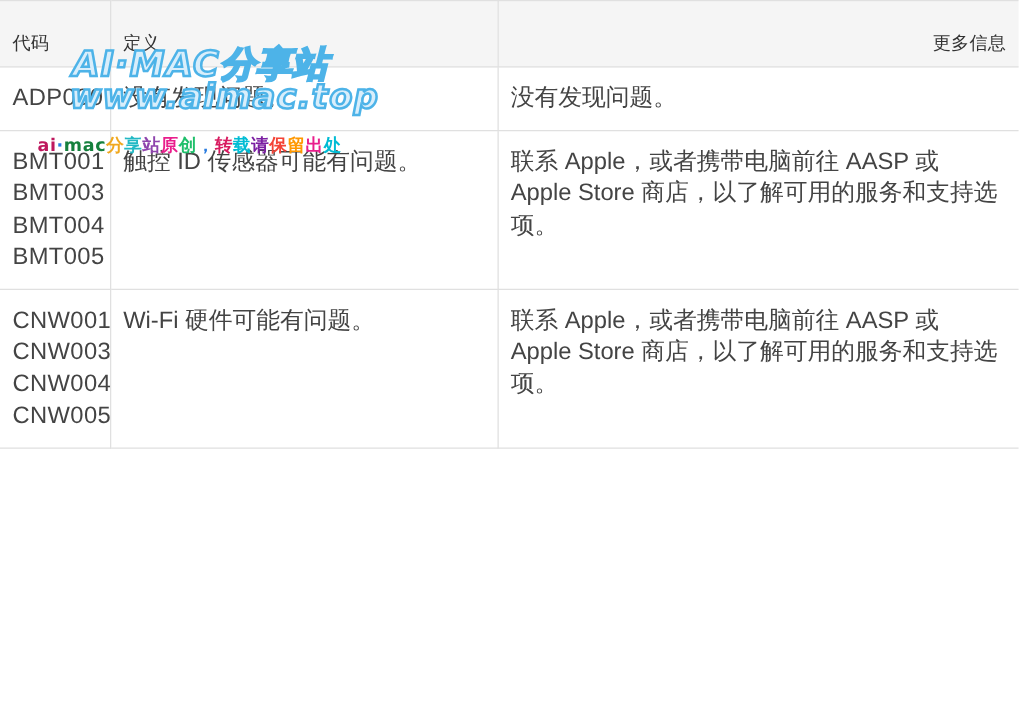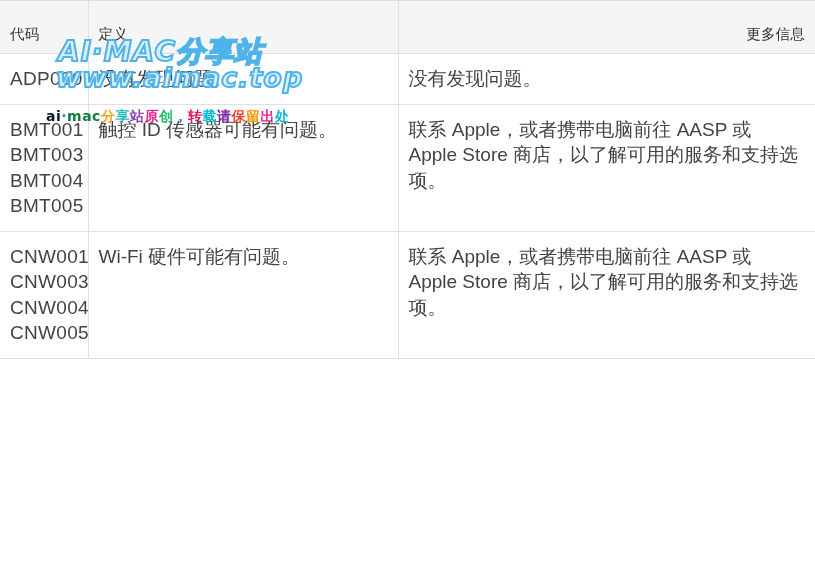--- a/index.html
+++ b/index.html
@@ -103,21 +103,21 @@
     position: absolute;
     left: 30px;
     top: 108px;
     font-family: "DejaVu Sans", sans-serif;
     font-weight: bold;
     font-size: 14px;
     white-space: nowrap;
     letter-spacing: 0.5px;
   }
   .wm-colorful span { padding: 0; }
-  .wm-c1 { color: #0f172a; margin-left: 16px; }
+  .wm-c1 { color: #be185d; }
   .wm-c2 { color: #2b7de0; }
   .wm-c3 { color: #15803d; }
   .wm-c4 { color: #f0a81e; }
   .wm-c5 { color: #22b8c4; }
   .wm-c6 { color: #8e44ad; }
   .wm-c7 { color: #e91e8c; }
   .wm-c8 { color: #1fbf6b; }
   .wm-c9 { color: #2b7de0; }
   .wm-c10 { color: #d81b60; }
   .wm-c11 { color: #00bcd4; }

